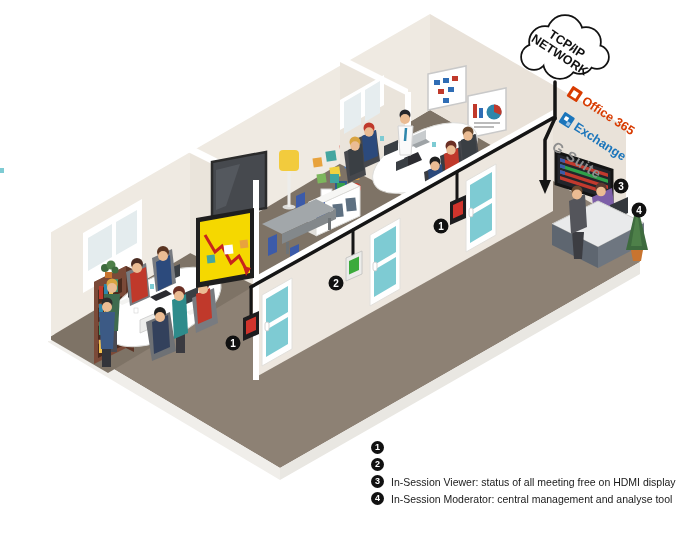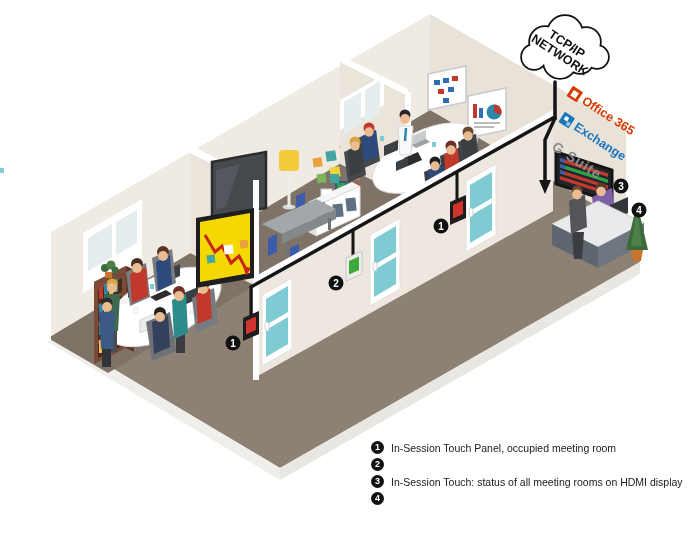--- a/index.html
+++ b/index.html
@@ -413,25 +413,25 @@
     <text x="16" y="-1" font-size="12.5" font-weight="bold" fill="#1B75BB">Exchange</text>
   </g>
   <g transform="translate(551,149) rotate(33)">
     <text x="0" y="0" font-size="14" font-weight="bold" letter-spacing="1" fill="#8E8E8E">G Suite</text>
   </g>
 </svg>
 
 <div id="legend">
   <div class="legend-row">
     <span class="legend-badge">1</span>
-    <span class="legend-text">In-Session Touch Panel, occupied meeting room</span>
   </div>
   <div class="legend-row">
     <span class="legend-badge">2</span>
   </div>
   <div class="legend-row">
     <span class="legend-badge">3</span>
-    <span class="legend-text">In-Session Touch: status of all meeting rooms on HDMI display</span>
+    <span class="legend-text">In-Session Viewer: status of all meeting free on HDMI display</span>
   </div>
   <div class="legend-row">
     <span class="legend-badge">4</span>
+    <span class="legend-text">In-Session Moderator: central management and analyse tool</span>
   </div>
 </div>
 
 </body></html>

